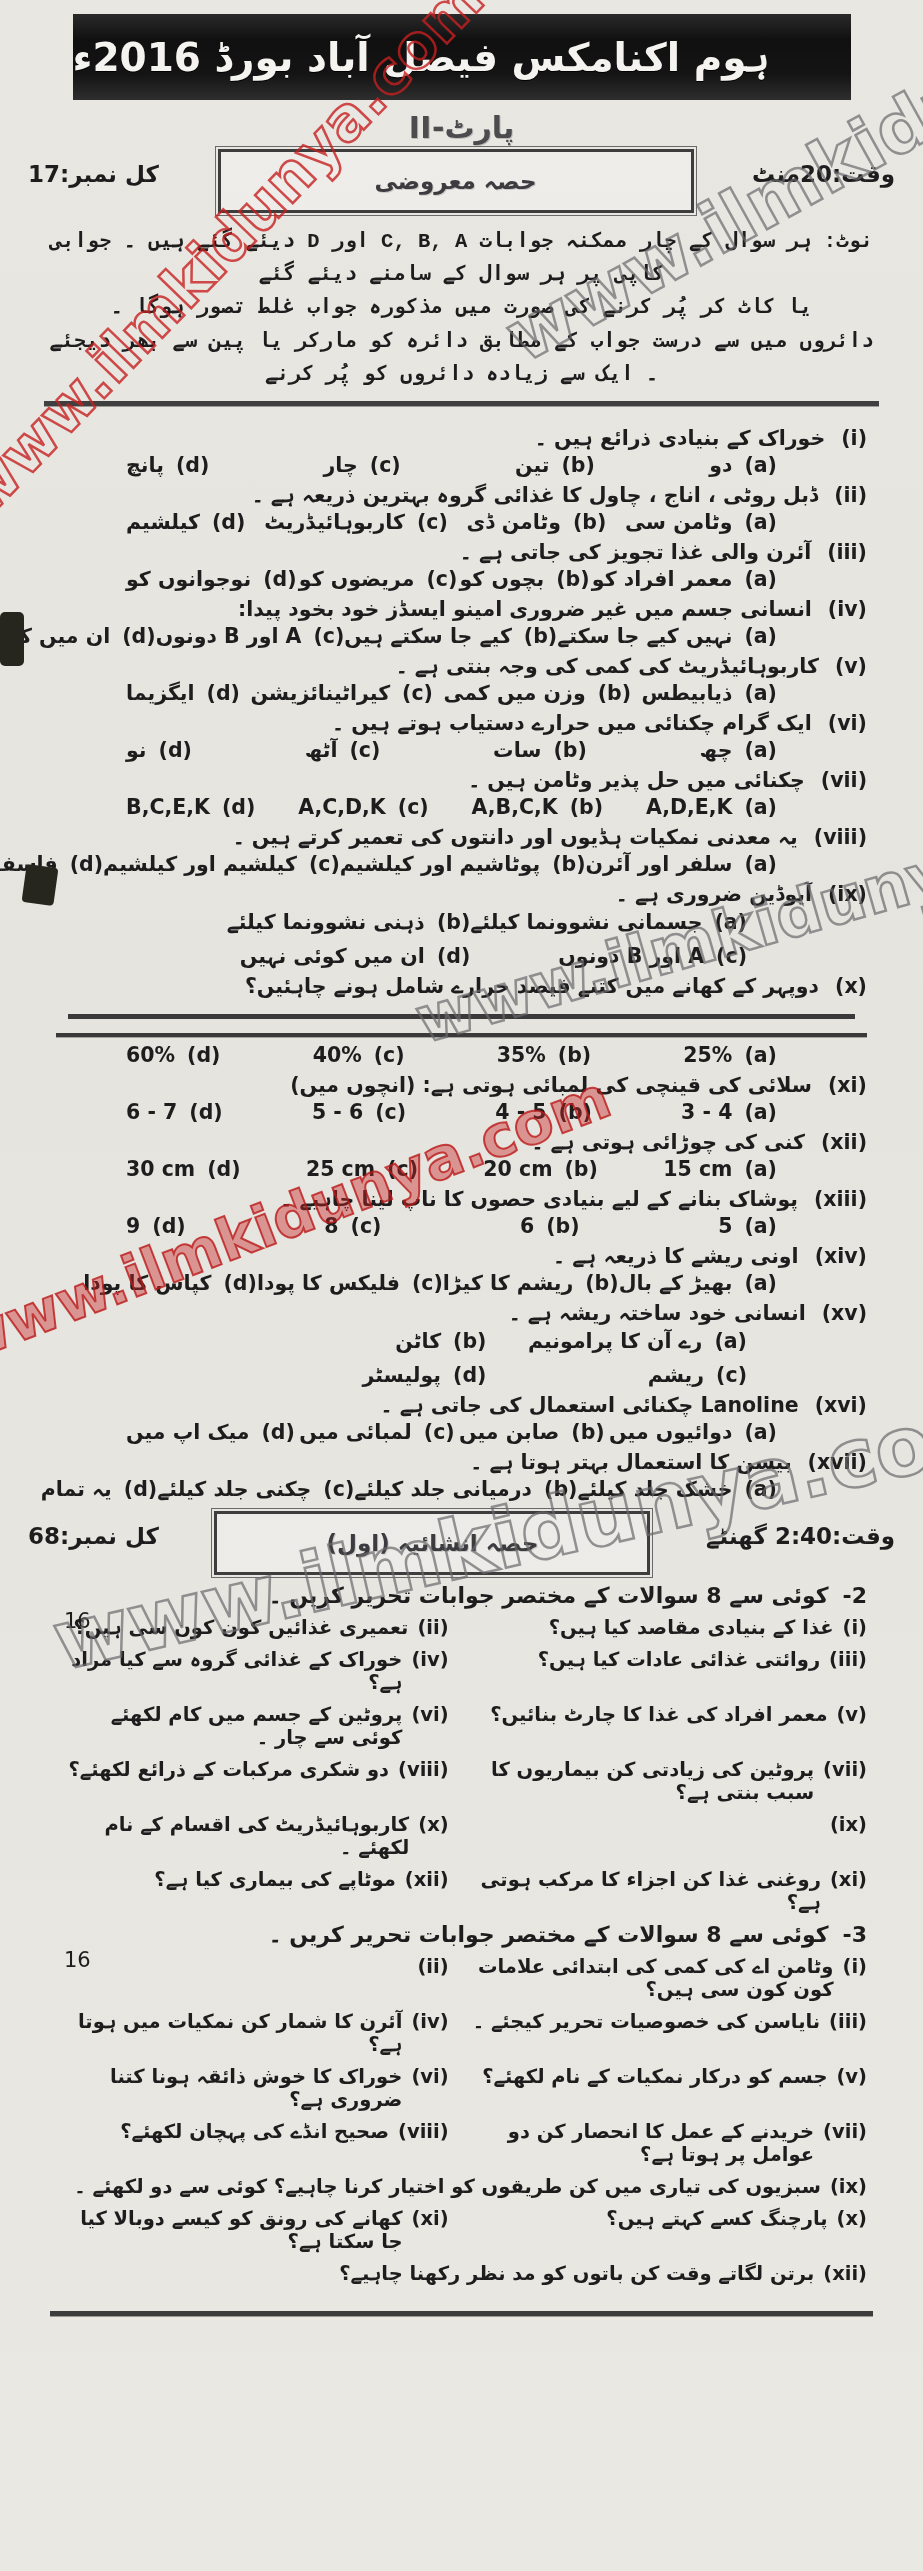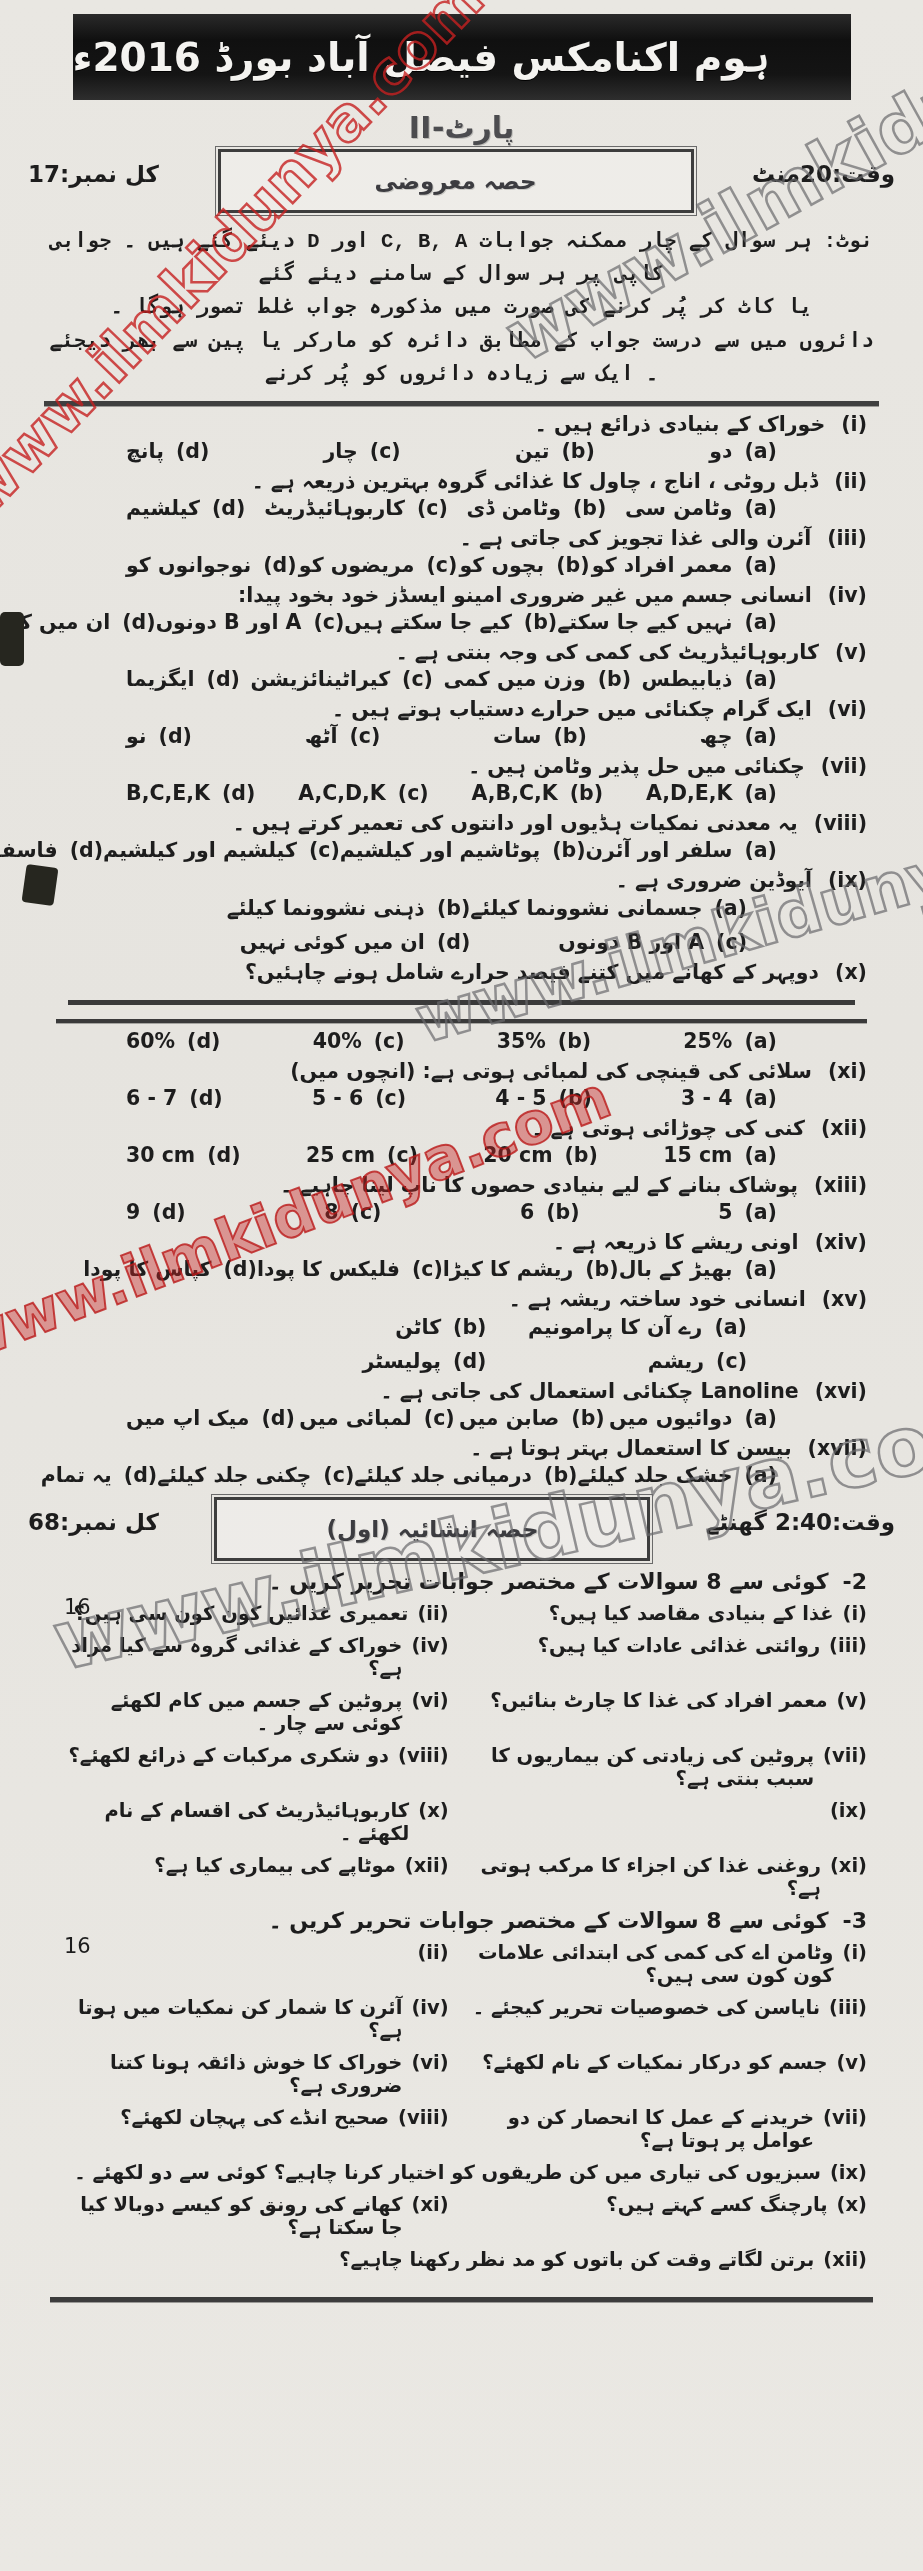--- a/index.html
+++ b/index.html
@@ -28,21 +28,21 @@
   .metarow .side{margin-top:12px; white-space:nowrap;text-align:center;}
   .secbox{
     border:3px solid #3d3d3d; outline:1px solid #6a6a6a; outline-offset:2px;
     width:470px; height:58px; display:flex; align-items:center; justify-content:center;
     font-size:23px; font-weight:800; color:#3c3c40; background:rgba(255,255,255,.25);
     letter-spacing:1px; text-shadow:1px 1px 0 #c9c8c4;
   }
   .note{direction:rtl; margin:12px 46px 0; font-size:20.5px; font-weight:600; line-height:1.62; text-align:center;font-family:Liberation Mono, monospace;}
   .rule{height:0; border-top:5px solid #3f3f3f; margin:10px 44px 0; box-shadow:0 1px 0 #9a9996;}
   
-  .mcq{margin:6px 56px 0; font-size:20.5px; font-weight:600;}
+  .mcq{margin:20px 56px 0; font-size:20.5px; font-weight:600;}
   .q{direction:rtl; text-align:right; margin:6px 0 1px;}
   .q .qn{display:inline-block; direction:ltr; unicode-bidi:embed; margin-left:16px; font-weight:700;}
   .opts{direction:rtl; display:flex; justify-content:space-between; margin:3px 90px 3px 70px;}
   .opts.grid{display:grid; grid-template-columns:1fr 1fr; row-gap:10px; margin:4px 120px 6px 170px;}
   .opt{display:flex; gap:12px; white-space:nowrap;}
   .opt .ol{direction:ltr; unicode-bidi:embed; font-weight:700;}
   .opt .ov.lat{direction:ltr; unicode-bidi:embed;}
   .split1{border-top:5px solid #3a3a3a; margin:16px 12px 0;}
   .split2{border-top:4px solid #3a3a3a; margin:14px 0 6px; box-shadow:0 1px 0 #a5a4a0;}
   

